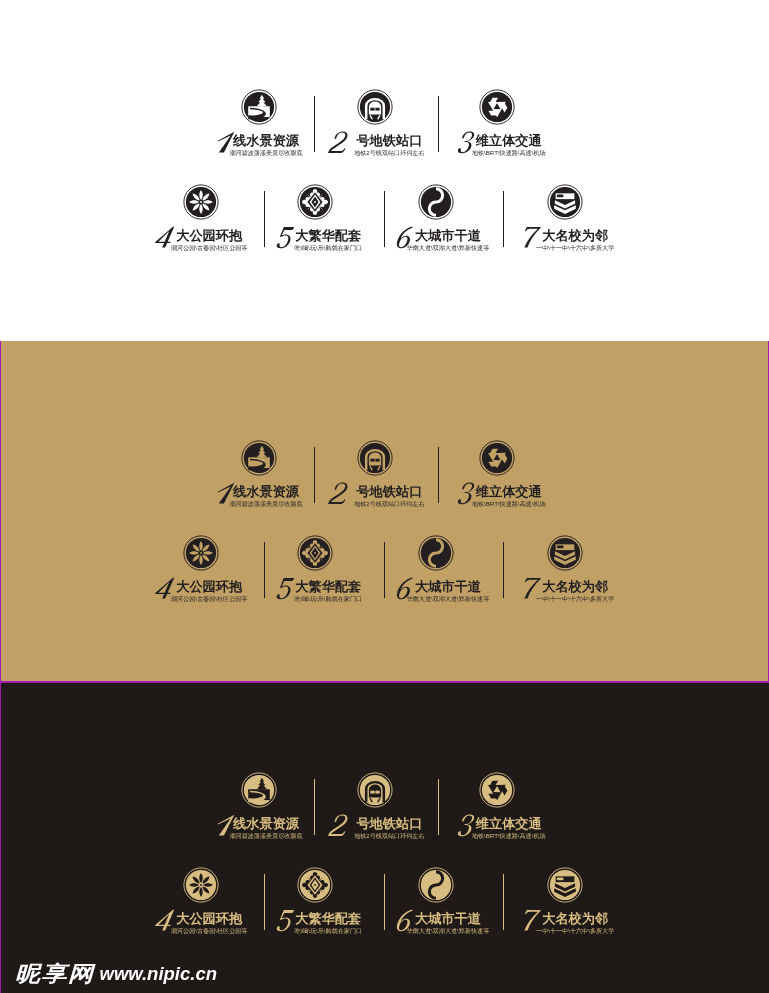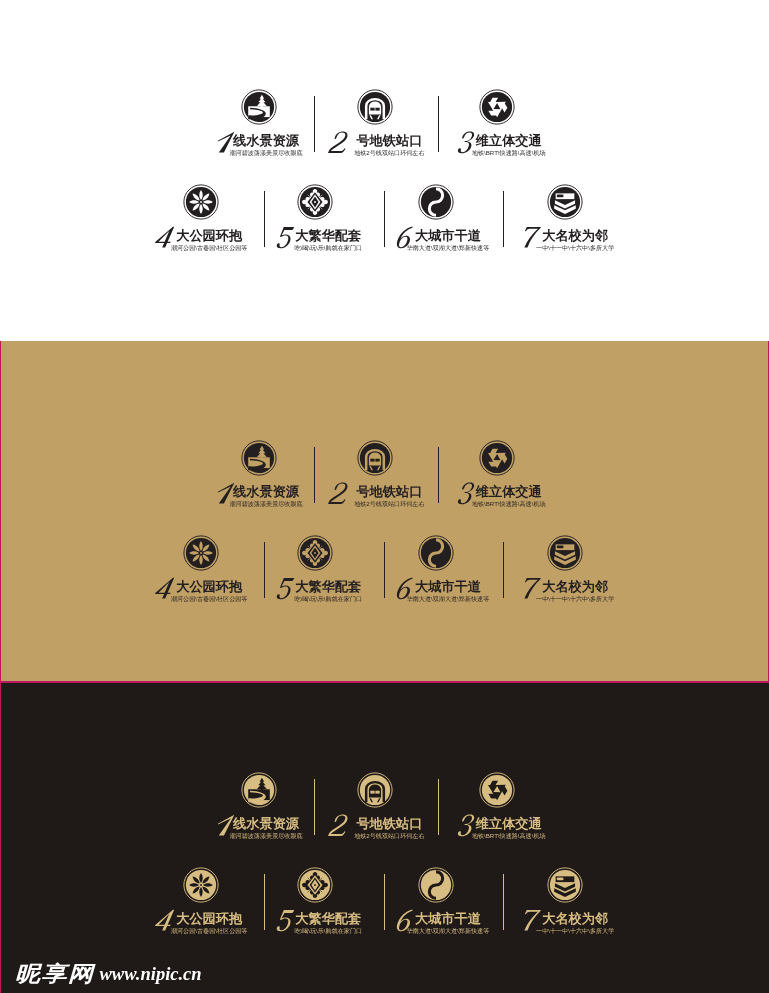--- a/index.html
+++ b/index.html
@@ -1,32 +1,32 @@
 <!DOCTYPE html>
 <html><head>
 <meta charset="utf-8">
 <style>
 html,body{margin:0;padding:0;}
 body{width:769px;height:993px;background:#fff;font-family:"Liberation Sans",sans-serif;overflow:hidden;}
-.page{position:relative;width:769px;height:993px;background:#be185d;}
+.page{position:relative;width:769px;height:993px;background:#a21caf;}
 .band{position:absolute;overflow:hidden;}
 #band-white{left:0;top:0;width:769px;height:341px;background:#ffffff;}
 #band-gold{left:1px;top:341px;width:767px;height:340px;background:#c0a065;}
 #band-dark{left:1px;top:683px;width:768px;height:310px;background:#1f1a17;}
 .cluster{position:absolute;left:0;width:769px;height:175px;}
 .item{position:absolute;}
 .icon{position:absolute;top:3px;}
 .icon svg{display:block;}
 .num{position:absolute;top:42px;left:-3px;display:block;}
 .numsvg{display:block;}
 .txtcol{position:absolute;top:48px;display:block;}
 .title{display:block;font-weight:bold;font-size:13.2px;line-height:14px;white-space:nowrap;}
 .sub{position:absolute;left:50%;transform:translateX(-50%);top:15px;font-size:6.1px;line-height:8px;white-space:nowrap;}
 .divider{position:absolute;width:1px;height:56px;}
-.footer-logo{position:absolute;display:flex;align-items:baseline;font-family:Liberation Serif, serif;}
+.footer-logo{position:absolute;display:flex;align-items:baseline;}
 .logo-cn{font-weight:bold;font-style:italic;font-size:25px;letter-spacing:1.5px;display:inline-block;transform:scaleY(0.86);transform-origin:bottom left;}
 .logo-url{font-weight:bold;font-style:italic;font-size:18.5px;margin-left:5px;}
 .idtext{position:absolute;font-size:13px;white-space:nowrap;letter-spacing:-1.08px;}
 </style>
 </head>
 <body>
 
 <div class="page">
 <div class="band" id="band-white">
 <div class="cluster" style="top:86px;color:#231f20;">

